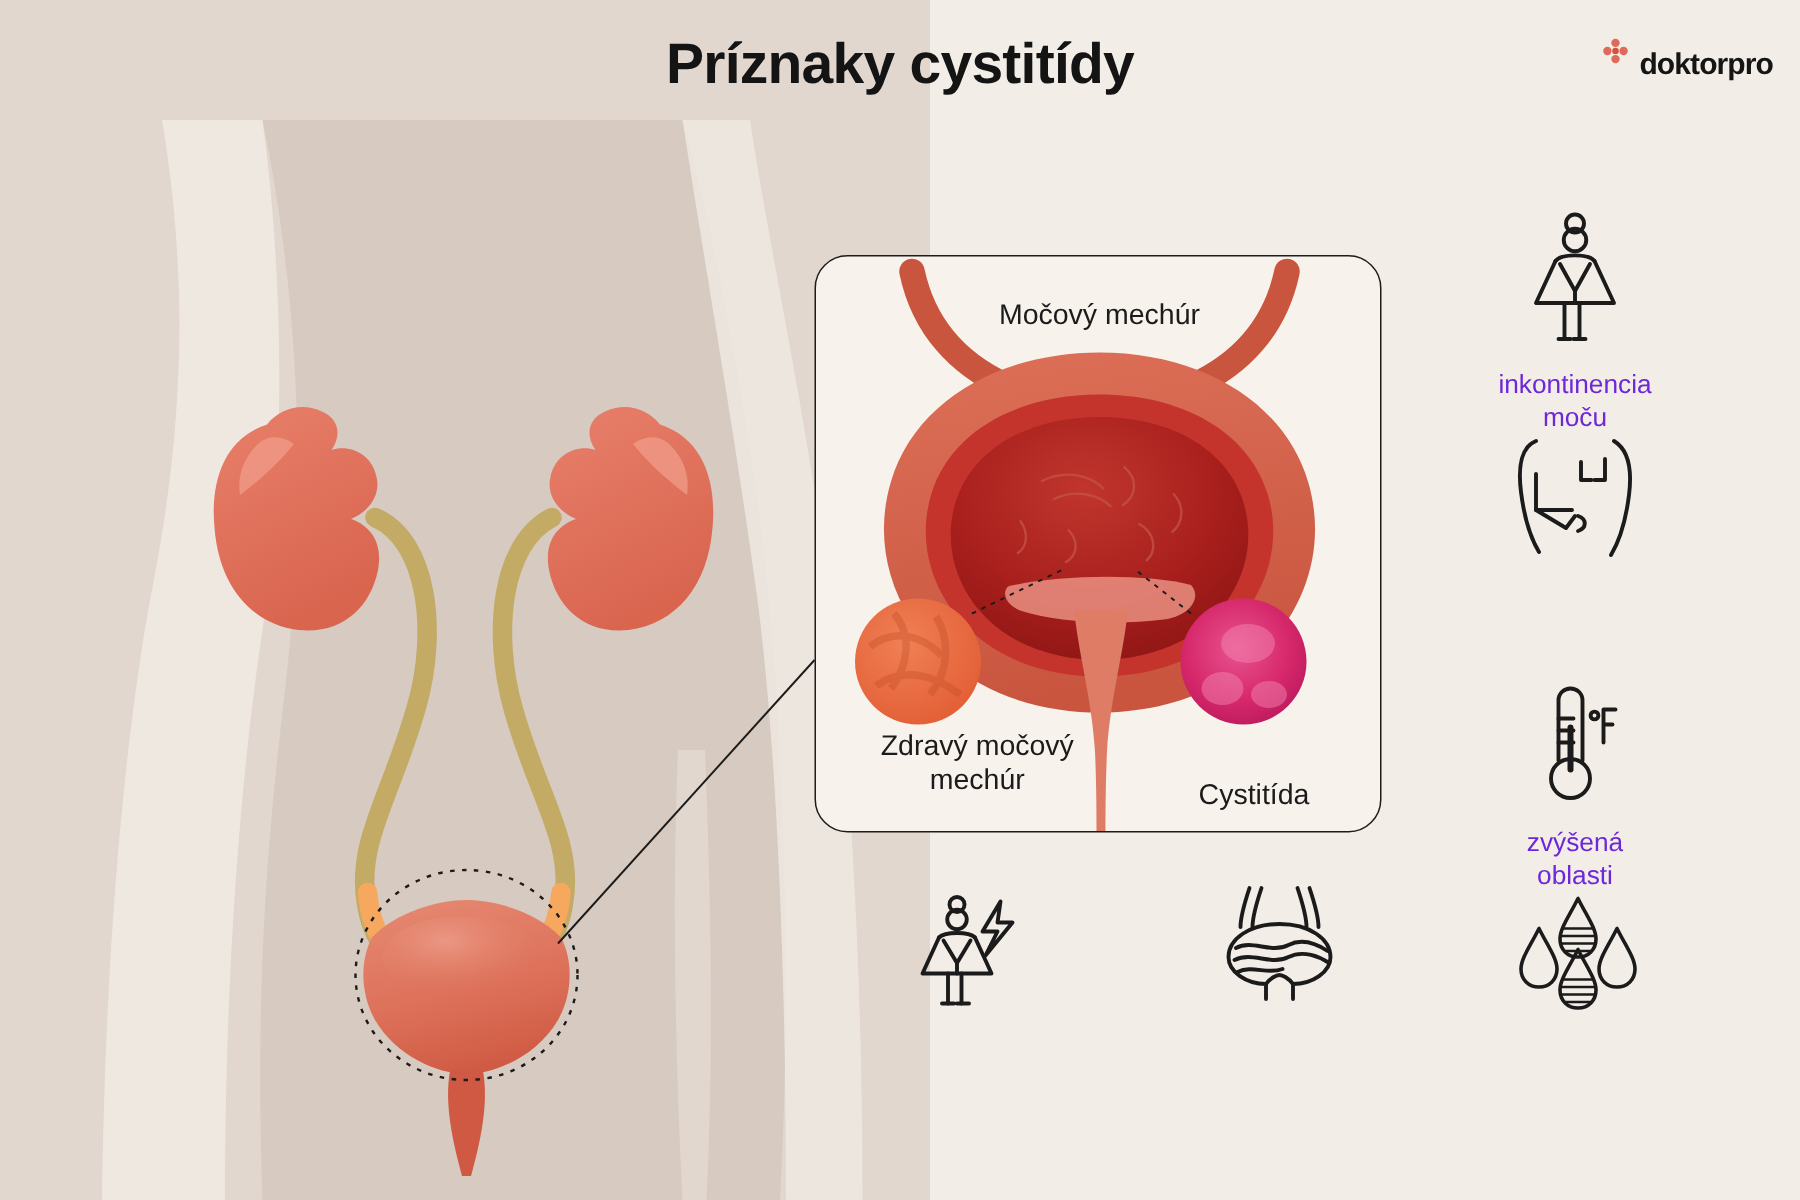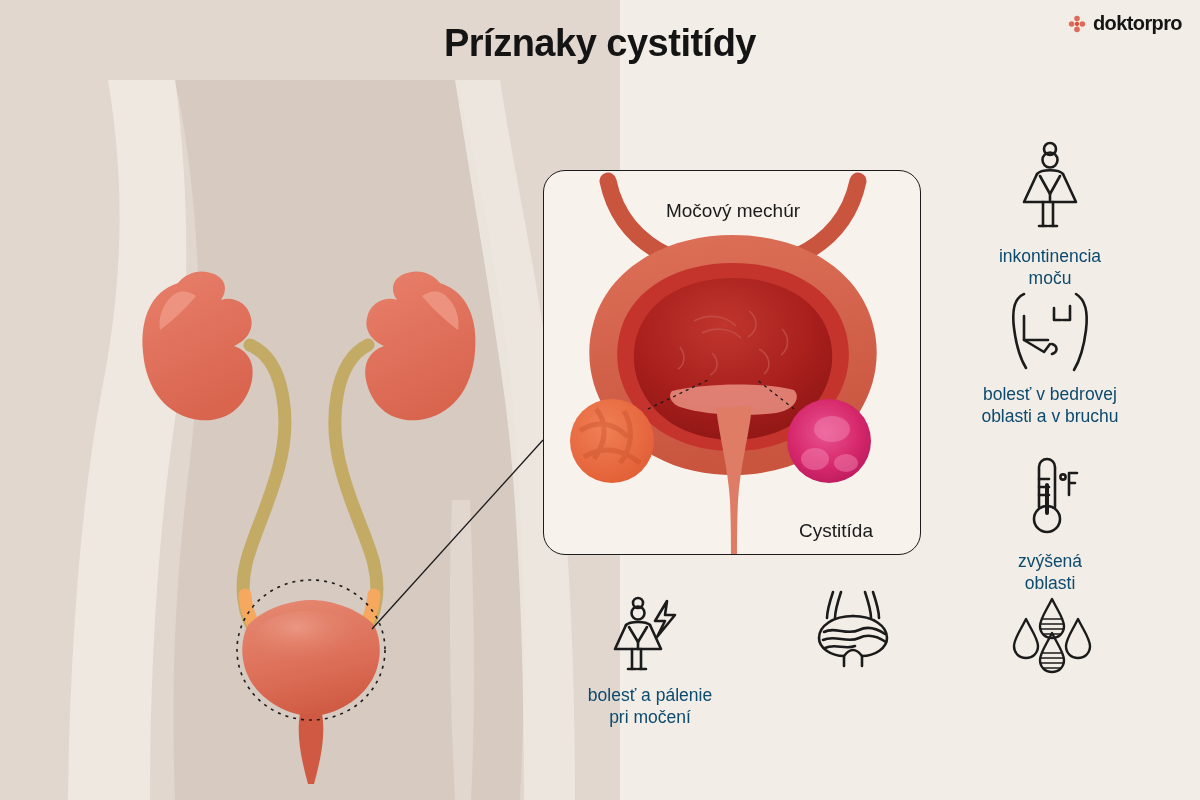--- a/index.html
+++ b/index.html
@@ -24,42 +24,42 @@
     position:absolute; left:0; top:22px; width:1200px;
     text-align:center; font-size:38px; font-weight:bold;
     color:#141414; letter-spacing:-0.5px; z-index:20;
   }
   
   #logo {
     position:absolute; right:18px; top:12px; z-index:25;
     display:flex; align-items:center; gap:7px;
   }
   #logo .mark { width:18px; height:18px; display:block; }
-  #logo .word { font-size:20px; font-weight:bold; color:#151515; letter-spacing:-0.6px; }
+  #logo .word { font-size:20px; font-weight:bold; color:#151515; letter-spacing:-0.6px;margin-top:20px; }
 
   
   #panel {
     position:absolute; left:543px; top:170px; width:378px; height:385px;
     background:#f7f2ec; border:1.4px solid #1c1c1c; border-radius:22px;
     z-index:15; overflow:hidden;
   }
   #panel .panel-svg { position:absolute; left:0; top:0; width:378px; height:385px; }
   #panel .p-label {
     position:absolute; font-size:19px; color:#1b1b1b; text-align:center;
     line-height:1.22; white-space:pre-line;
   }
   #lbl-bladder { left:0; top:28px; width:378px; }
   #lbl-healthy { left:10px; top:315px; width:195px; }
   #lbl-cystitis{ left:212px; top:315px; width:160px;margin-top:33px; }
 
   
   .sym { position:absolute; text-align:center; z-index:18; }
   .sym .ico { display:block; margin:0 auto 9px auto; }
   .sym .cap {
-    font-size:17.5px; color:#0c4a6e; line-height:1.26; white-space:pre-line;
+    font-size:17.5px; color:#6d28d9; line-height:1.26; white-space:pre-line;
   }
   #sym-incont { left:946px; top:140px; width:208px; }
   #sym-lumbar { left:930px; top:288px; width:240px; }
   #sym-fever  { left:960px; top:455px; width:180px; }
   #sym-burn   { left:548px; top:595px; width:204px; }
   #sym-press  { left:748px; top:588px; width:210px; }
   #sym-blood  { left:955px; top:595px; width:194px; }
 </style>
 </head>
 <body>
@@ -208,20 +208,22 @@
         <ellipse cx="302" cy="292" rx="12" ry="9"></ellipse>
       </g>
 
       <g stroke="#1b1b1b" stroke-width="1.3" stroke-dasharray="3 4" fill="none">
         <path d="M104 238 L 166 208"></path>
         <path d="M250 238 L 212 208"></path>
       </g>
     </svg>
 
     <div class="p-label" id="lbl-bladder">Močový mechúr</div>
+    <div class="p-label" id="lbl-healthy">Zdravý močový
+mechúr</div>
     <div class="p-label" id="lbl-cystitis">Cystitída</div>
   </div>
 
   <div class="sym" id="sym-incont">
     <svg class="ico" width="76" height="96" viewBox="0 0 76 96" fill="none" stroke="#1b1b1b" stroke-width="2.6" stroke-linecap="round" stroke-linejoin="round">
       <circle cx="38" cy="9" r="6"></circle>
       <circle cx="38" cy="20" r="7.5"></circle>
       <path d="M25 34 C 29 29, 47 29, 51 34"></path>
       <path d="M25 34 L 12 62 L 64 62 L 51 34"></path>
       <path d="M28 36 L 38 54 L 48 36"></path>
@@ -236,22 +238,20 @@
   <div class="sym" id="sym-lumbar">
     <svg class="ico" width="100" height="86" viewBox="0 0 100 86" fill="none" stroke="#1b1b1b" stroke-width="2.6" stroke-linecap="round" stroke-linejoin="round">
       <path d="M24 6 C 14 10, 12 24, 14 40 C 16 56, 20 70, 26 80"></path>
       <path d="M24 28 L 24 52 L 48 52"></path>
       <path d="M24 52 L 44 64 L 50 56"></path>
       <path d="M76 6 C 86 12, 88 26, 86 42 C 84 58, 80 72, 74 82"></path>
       <path d="M54 20 L 54 32 L 61 32"></path>
       <path d="M70 18 L 70 32 L 63 32"></path>
       <path d="M52 56 C 58 58, 58 64, 52 66"></path>
     </svg>
-    <div class="cap">bolesť v bedrovej
-oblasti a v bruchu</div>
   </div>
 
   <div class="sym" id="sym-fever">
     <svg class="ico" width="62" height="86" viewBox="0 0 62 86" fill="none" stroke="#1b1b1b" stroke-width="2.6" stroke-linecap="round" stroke-linejoin="round">
       <path d="M20 52 L 20 12 C 20 7, 24 4, 28 4 C 32 4, 36 7, 36 12 L 36 52"></path>
       <circle cx="28" cy="64" r="13"></circle>
       <path d="M28 30 L 28 58" stroke-width="4"></path>
       <path d="M20 24 L 30 24 M 20 32 L 30 32 M 20 40 L 30 40"></path>
       <circle cx="44" cy="22" r="2.6"></circle>
       <path d="M50 18 L 58 18 M 50 18 L 50 40 M 50 28 L 56 28"></path>
@@ -265,22 +265,20 @@
       <circle cx="31" cy="8" r="5"></circle>
       <circle cx="31" cy="18" r="6.5"></circle>
       <path d="M19 30 C 23 26, 39 26, 43 30"></path>
       <path d="M19 30 L 8 54 L 54 54 L 43 30"></path>
       <path d="M22 32 L 31 47 L 40 32"></path>
       <path d="M31 47 L 31 54"></path>
       <path d="M25 54 L 25 74 M 34 54 L 34 74"></path>
       <path d="M21 74 L 29 74 M 31 74 L 39 74"></path>
       <path d="M60 6 L 48 26 L 58 26 L 50 42 L 68 20 L 58 20 Z"></path>
     </svg>
-    <div class="cap">bolesť a pálenie
-pri močení</div>
   </div>
 
   <div class="sym" id="sym-press">
     <svg class="ico" width="92" height="80" viewBox="0 0 92 80" fill="none" stroke="#1b1b1b" stroke-width="2.6" stroke-linecap="round" stroke-linejoin="round">
       <path d="M26 4 C 22 16, 20 24, 20 30"></path>
       <path d="M34 4 C 30 16, 28 24, 28 30"></path>
       <path d="M66 4 C 70 16, 72 24, 72 30"></path>
       <path d="M58 4 C 62 16, 64 24, 64 30"></path>
       <path d="M46 28 C 66 28, 80 38, 80 50 C 80 60, 68 68, 55 68 L 55 78"></path>
       <path d="M46 28 C 26 28, 12 38, 12 50 C 12 60, 24 68, 37 68 L 37 78"></path>

